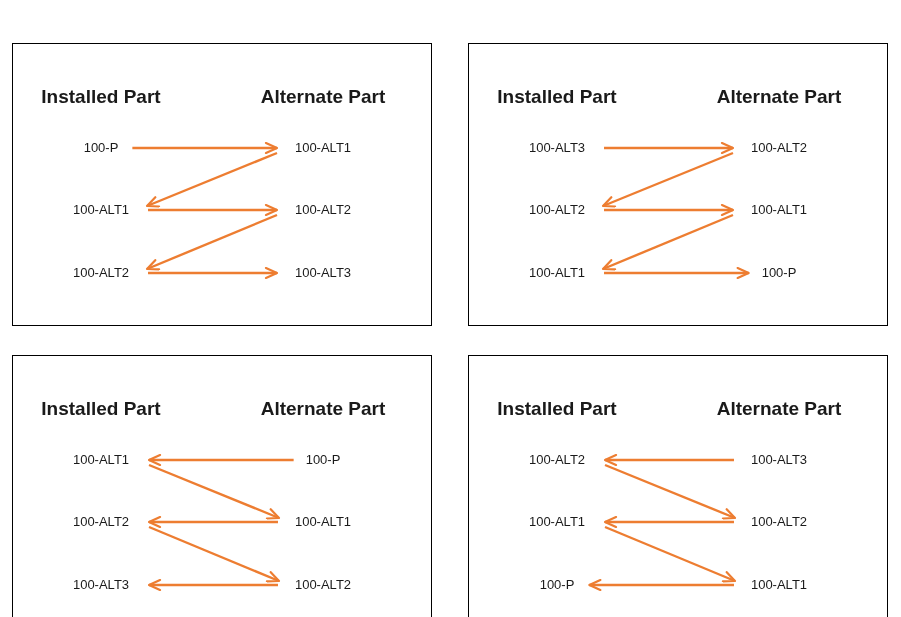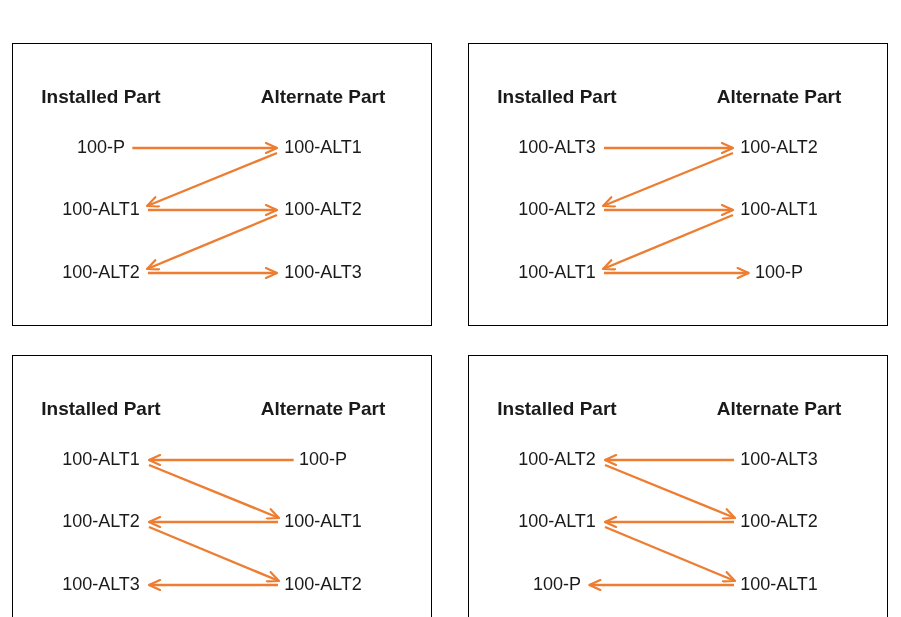--- a/index.html
+++ b/index.html
@@ -33,21 +33,21 @@
     transform: translate(-50%, -50%);
     font-size: 19px;
     font-weight: bold;
     color: #1a1a1a;
     white-space: nowrap;
     line-height: 1;
   }
   .lbl {
     position: absolute;
     transform: translate(-50%, -50%);
-    font-size: 18px;
+    font-size: 13px;
     color: #1a1a1a;
     white-space: nowrap;
     line-height: 1;
   }
   .defs-holder { position: absolute; width: 0; height: 0; }
 </style>
 </head>
 <body>
 
 <div class="stage">

